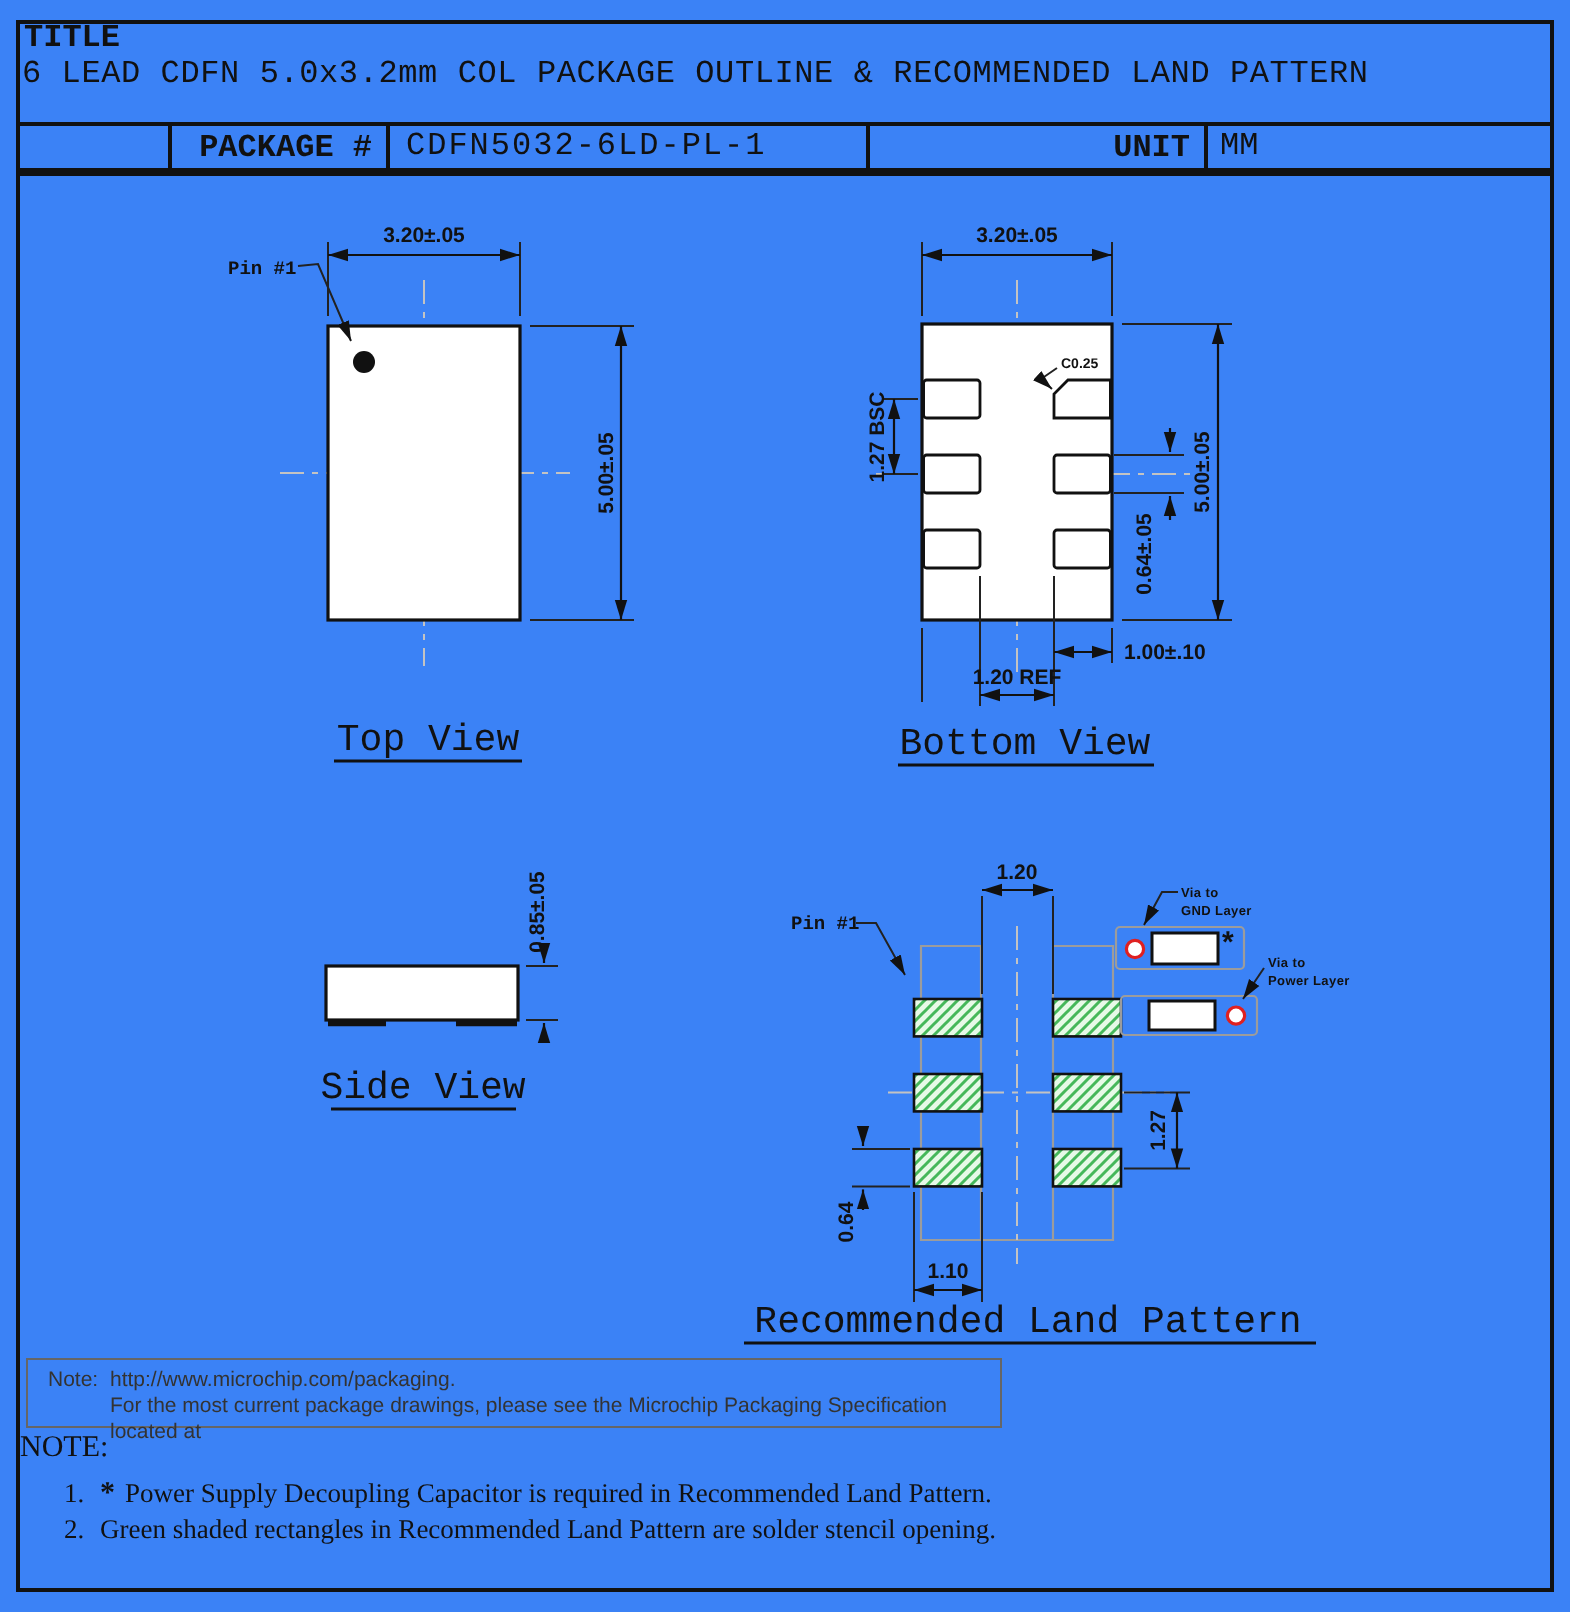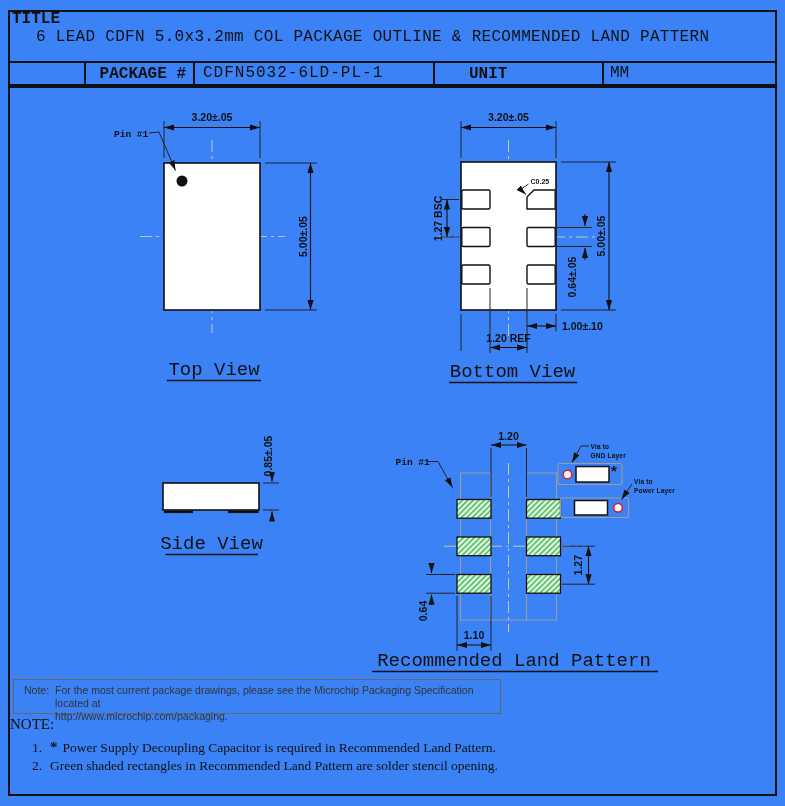--- a/index.html
+++ b/index.html
@@ -2,21 +2,21 @@
 <html><head>
 <meta charset="utf-8">
 <style>
   html,body{margin:0;padding:0;background:#fff;}
   .sheet{position:relative;width:785px;height:806px;background:#3b82f6;overflow:hidden;
          font-family:"Liberation Mono",monospace;color:#111;}
   .abs{position:absolute;white-space:nowrap;}
   .frame{position:absolute;left:8px;top:10px;width:769px;height:786px;
          border:2px solid #111;box-sizing:border-box;}
   .hdr-title{left:12px;top:10px;font:bold 16px "Liberation Mono",monospace;}
-  .hdr-sub{left:11px;top:28px;font:16px "Liberation Mono",monospace;letter-spacing:.3px;margin-left:25px;}
+  .hdr-sub{left:11px;top:28px;font:16px "Liberation Mono",monospace;letter-spacing:.3px;}
   .hline{position:absolute;background:#111;}
   .vline{position:absolute;background:#111;width:2px;}
   .cell-b{font:bold 16px "Liberation Mono",monospace;}
   .cell-r{font:16px "Liberation Mono",monospace;}
   
   svg text{fill:#111;}
   .dtxt{font:bold 10.5px "Liberation Sans",sans-serif;}
   .ptxt{font:bold 9.5px "Liberation Mono",monospace;}
   .ctxt{font:bold 7px "Liberation Sans",sans-serif;}
   .vtxt{font:bold 6.5px "Liberation Sans",sans-serif;letter-spacing:.2px;}
@@ -55,21 +55,21 @@
   <div class="abs hdr-sub">6 LEAD CDFN 5.0x3.2mm COL PACKAGE OUTLINE &amp; RECOMMENDED LAND PATTERN</div>
 
   <div class="hline" style="left:8px;top:61px;width:769px;height:2px;"></div>
   <div class="vline" style="left:84px;top:63px;height:21px;"></div>
   <div class="vline" style="left:193px;top:63px;height:21px;"></div>
   <div class="vline" style="left:433px;top:63px;height:21px;"></div>
   <div class="vline" style="left:602px;top:63px;height:21px;"></div>
 
   <div class="abs cell-b" style="left:84px;top:65px;width:102px;text-align:right;">PACKAGE #</div>
   <div class="abs cell-r" style="left:203px;top:64px;letter-spacing:1px;">CDFN5032-6LD-PL-1</div>
-  <div class="abs cell-b" style="left:433px;top:65px;width:162px;text-align:left;padding-left:36px;">UNIT</div>
+  <div class="abs cell-b" style="left:433px;top:65px;width:162px;text-align:right;">UNIT</div>
   <div class="abs cell-r" style="left:610px;top:64px;">MM</div>
 
   <div class="hline" style="left:8px;top:84px;width:769px;height:4px;"></div>
 
   <svg width="785" height="806" viewBox="0 0 785 806" style="position:absolute;left:0;top:0;">
     <defs>
       <pattern id="hatch" width="5.5" height="5.5" patternUnits="userSpaceOnUse">
         <rect width="5.5" height="5.5" fill="#e7fae7"></rect>
         <path d="M0,5.5 L5.5,0 M-1.4,1.4 L1.4,-1.4 M4.1,6.9 L6.9,4.1" stroke="#46b85a" stroke-width="1.5"></path>
       </pattern>
@@ -214,22 +214,22 @@
       <text class="vtxt" x="634" y="483.5">Via to</text>
       <text class="vtxt" x="634" y="492.5">Power Layer</text>
       <text class="vlabel" x="514" y="666" text-anchor="middle">Recommended Land Pattern</text>
       <line class="ul" x1="372" y1="671.5" x2="658" y2="671.5"></line>
     </g>
   </svg>
 
   <div class="notebox">
     <span class="lbl">Note:</span>
     <div class="txt">
+      <div>http://www.microchip.com/packaging.</div>
       <div>For the most current package drawings, please see the Microchip Packaging Specification located at</div>
-      <div>http://www.microchip.com/packaging.</div>
     </div>
   </div>
 
   <div class="abs nheading">NOTE:</div>
   <div class="nlist">
     <div class="nrow">
       <span class="nnum">1.</span><span class="nprefix">*</span><span>Power Supply Decoupling Capacitor is required in Recommended Land Pattern.</span>
     </div>
     <div class="nrow">
       <span class="nnum">2.</span><span class="nprefix"></span><span>Green shaded rectangles in Recommended Land Pattern are solder stencil opening.</span>

